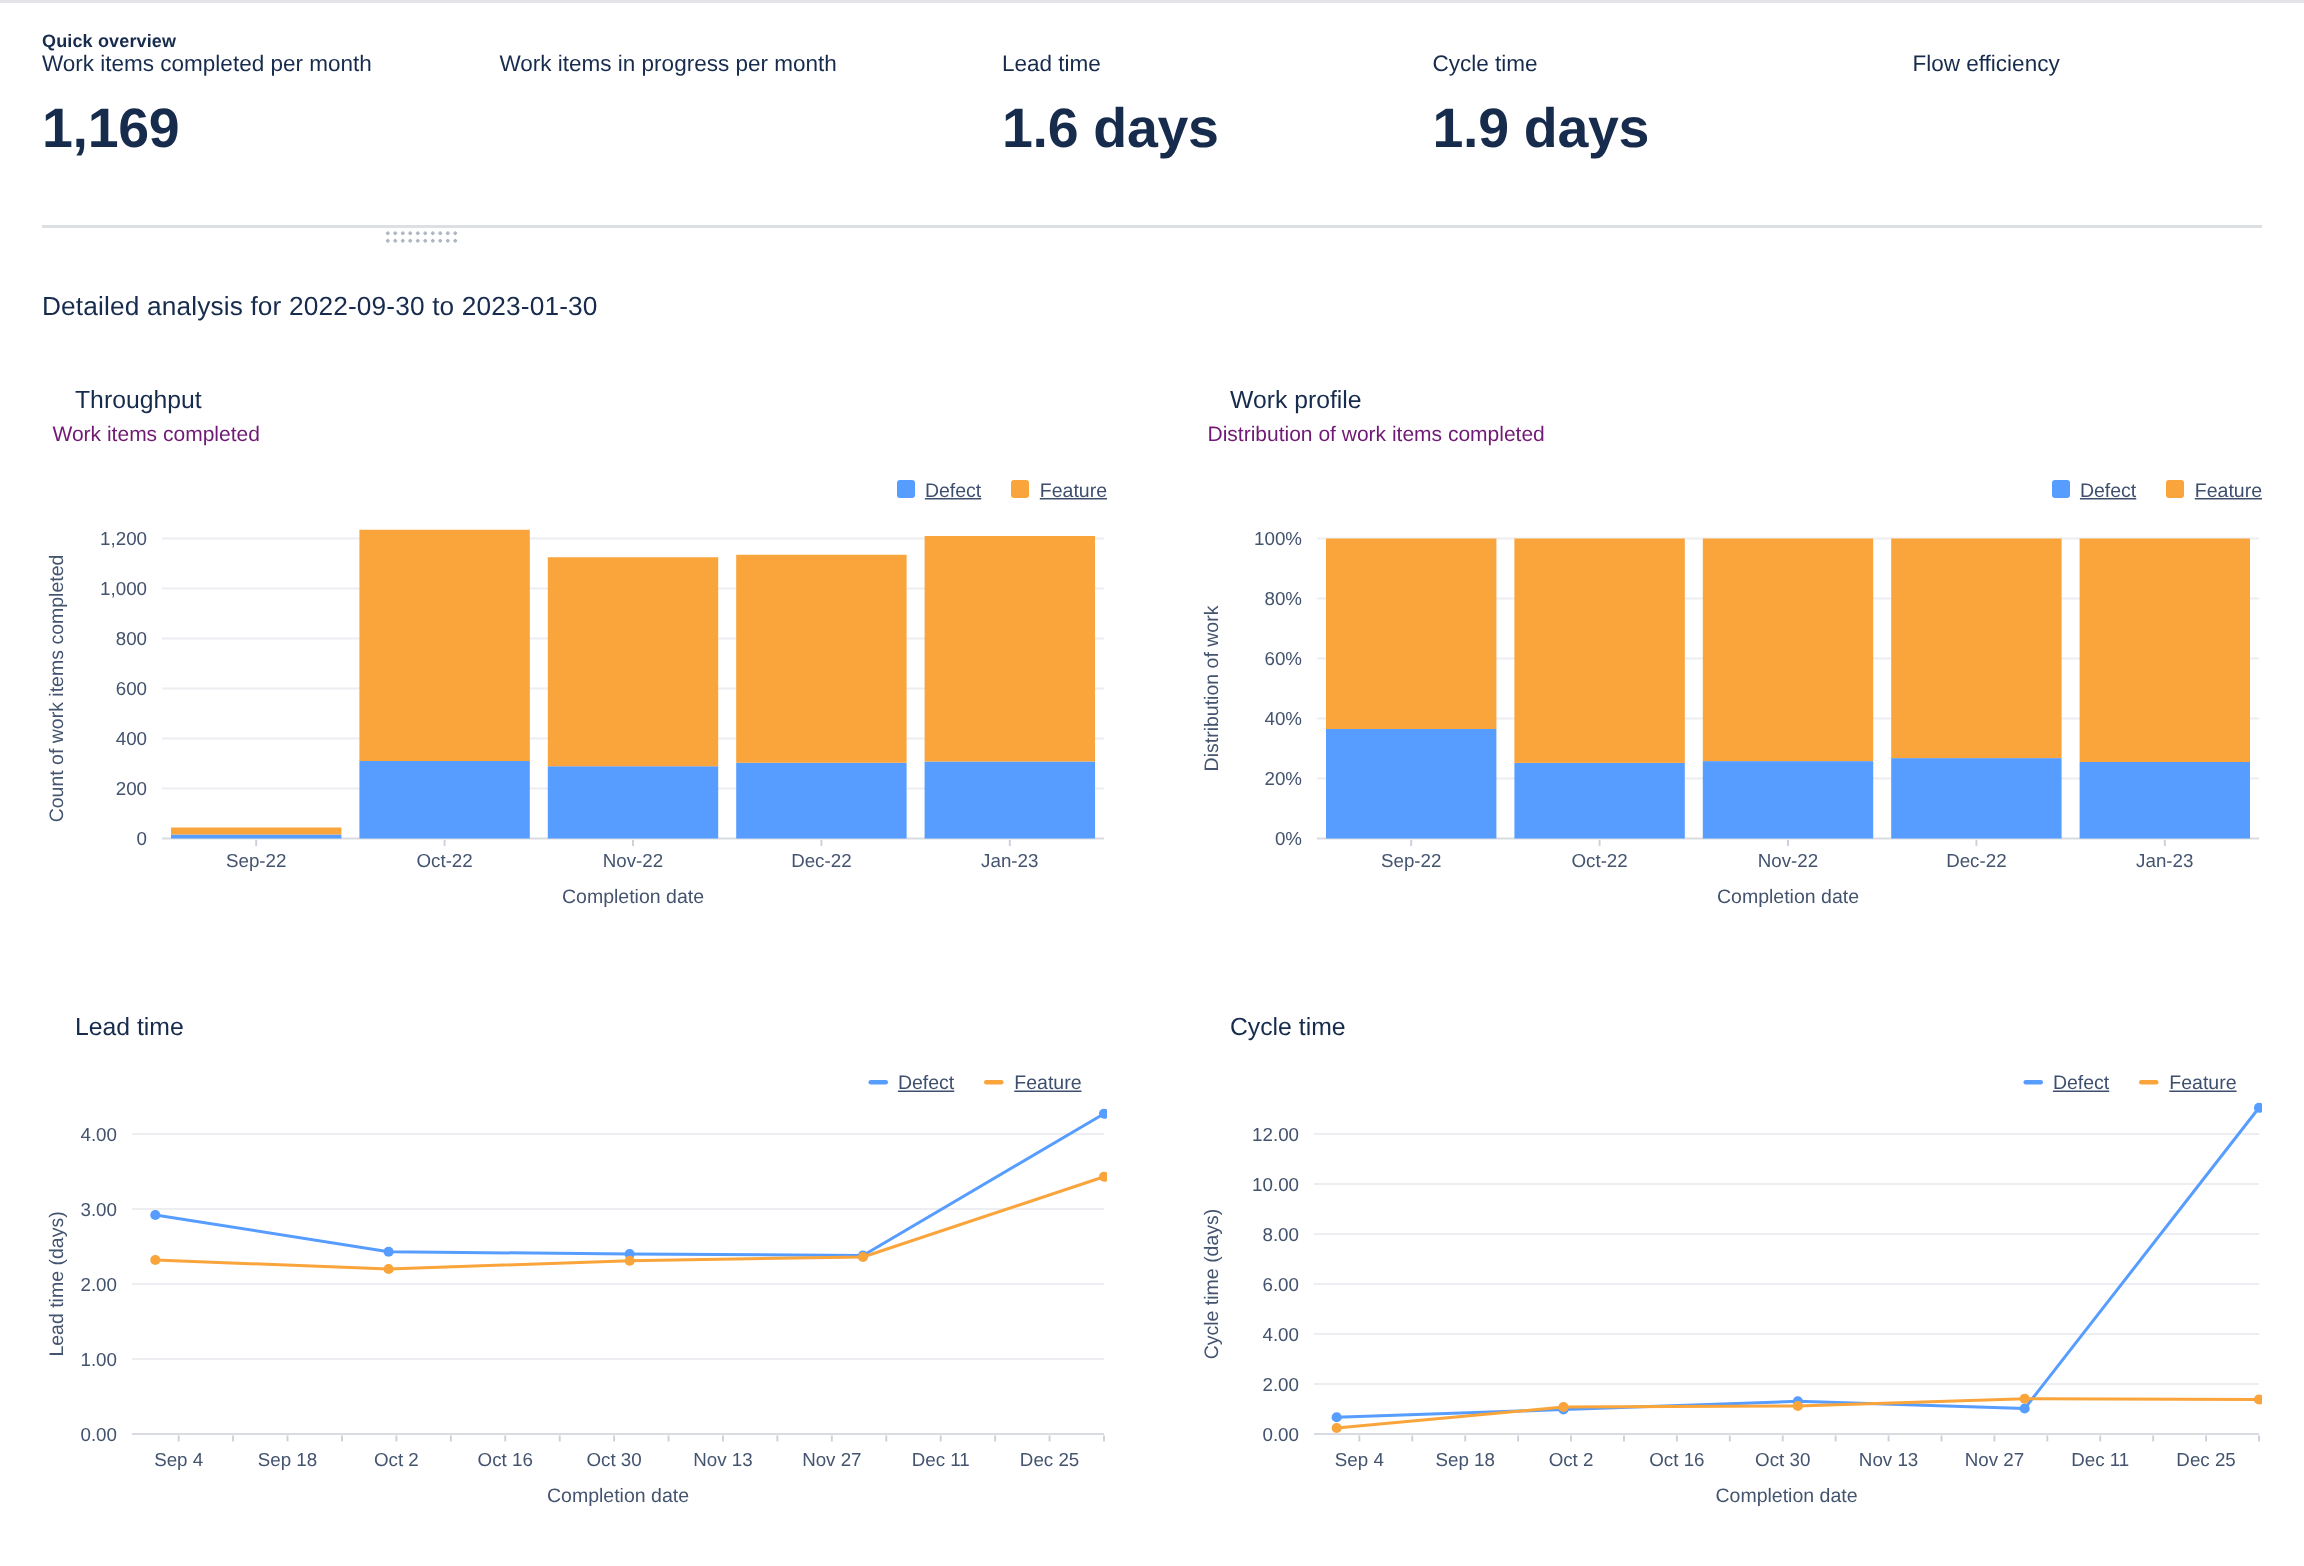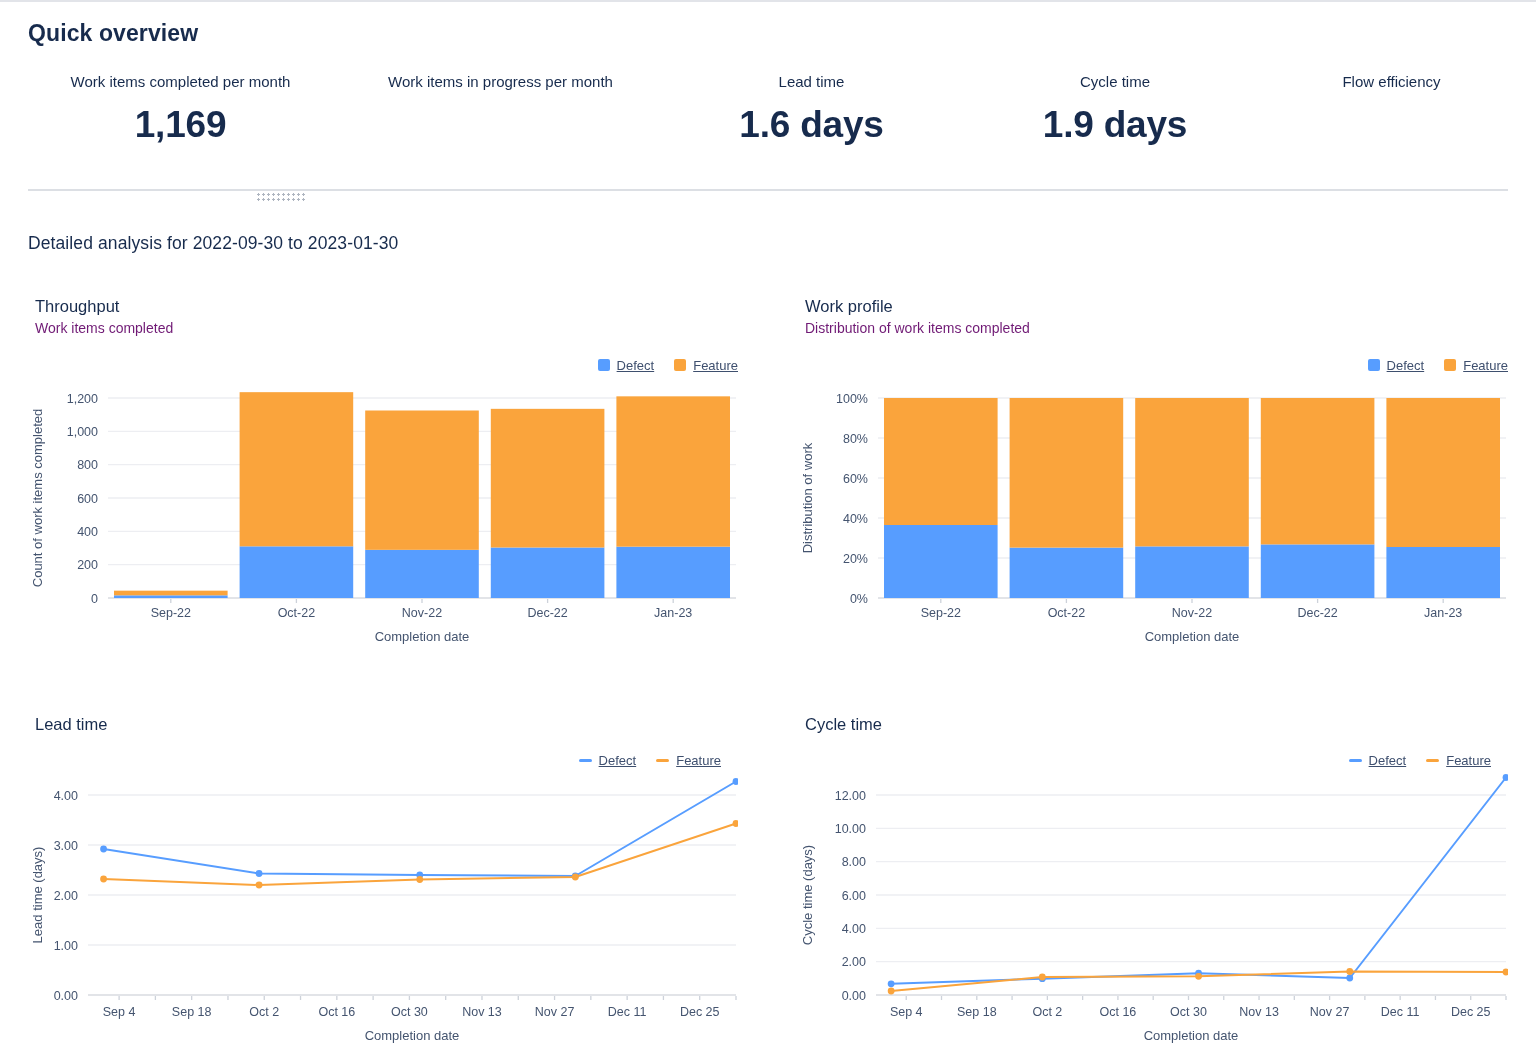--- a/index.html
+++ b/index.html
@@ -5,28 +5,26 @@
   html,body{margin:0;padding:0;background:#ffffff;}
   body{
     width:1536px;height:1044px;overflow:hidden;
     font-family:"Liberation Sans", sans-serif;
     color:#172B4D;
     border-top:2px solid #E2E4E9;
     box-sizing:border-box;
   }
   .page{padding:18px 28px 0 28px;box-sizing:border-box;}
   .section-title{
-    font-size:23px;font-weight:600;margin:0;color:#172B4D;letter-spacing:.1px;
+    font-size:12px;font-weight:600;margin:0;color:#172B4D;letter-spacing:.1px;
   }
   
   .kpis{
     display:grid;
     grid-template-columns:305px 335px 287px 320px 1fr;
-    margin-top:26px;
-    text-align:center;
   }
   .kpi-label{font-size:15px;color:#172B4D;}
   .kpi-value{font-size:37px;font-weight:700;margin-top:14px;letter-spacing:-.2px;}
   
   .divider-wrap{position:relative;margin-top:43px;height:14px;}
   .divider{border-top:2px solid #DCDFE4;}
   .drag-handle{
     position:absolute;left:228px;top:3px;width:50px;height:10px;
     background-image:radial-gradient(#AEB5C0 1.1px, transparent 1.2px);
     background-size:5px 5px;background-position:0 0;
@@ -34,21 +32,21 @@
   }
   .detail-title{font-size:17.5px;font-weight:400;margin:30px 0 0 0;}
   
   .charts{
     display:grid;
     grid-template-columns:710px 710px;
     column-gap:60px;row-gap:64px;
     margin-top:42px;
   }
   .chart-card{width:710px;}
-  .chart-title{font-size:16.5px;font-weight:500;margin:0 0 0 7px;line-height:20px;}
+  .chart-title{font-size:16.5px;font-weight:500;margin:0 0 0 22px;line-height:20px;}
   .chart-subtitle{font-size:14px;color:#701a75;margin:3px 0 0 7px;line-height:18px;}
   .legend{
     display:flex;justify-content:flex-end;align-items:center;gap:20px;
     height:18px;margin-top:19px;
   }
   .legend.line-legend{margin-top:17px;margin-right:17px;}
   .legend-item{display:inline-flex;align-items:center;gap:7px;font-size:13px;color:#3E4F6E;cursor:pointer;text-decoration:underline;}
   .swatch-box{width:12px;height:12px;border-radius:2px;display:inline-block;}
   .swatch-line{width:13px;height:3px;border-radius:2px;display:inline-block;}
   svg{display:block;margin-top:4px;}

